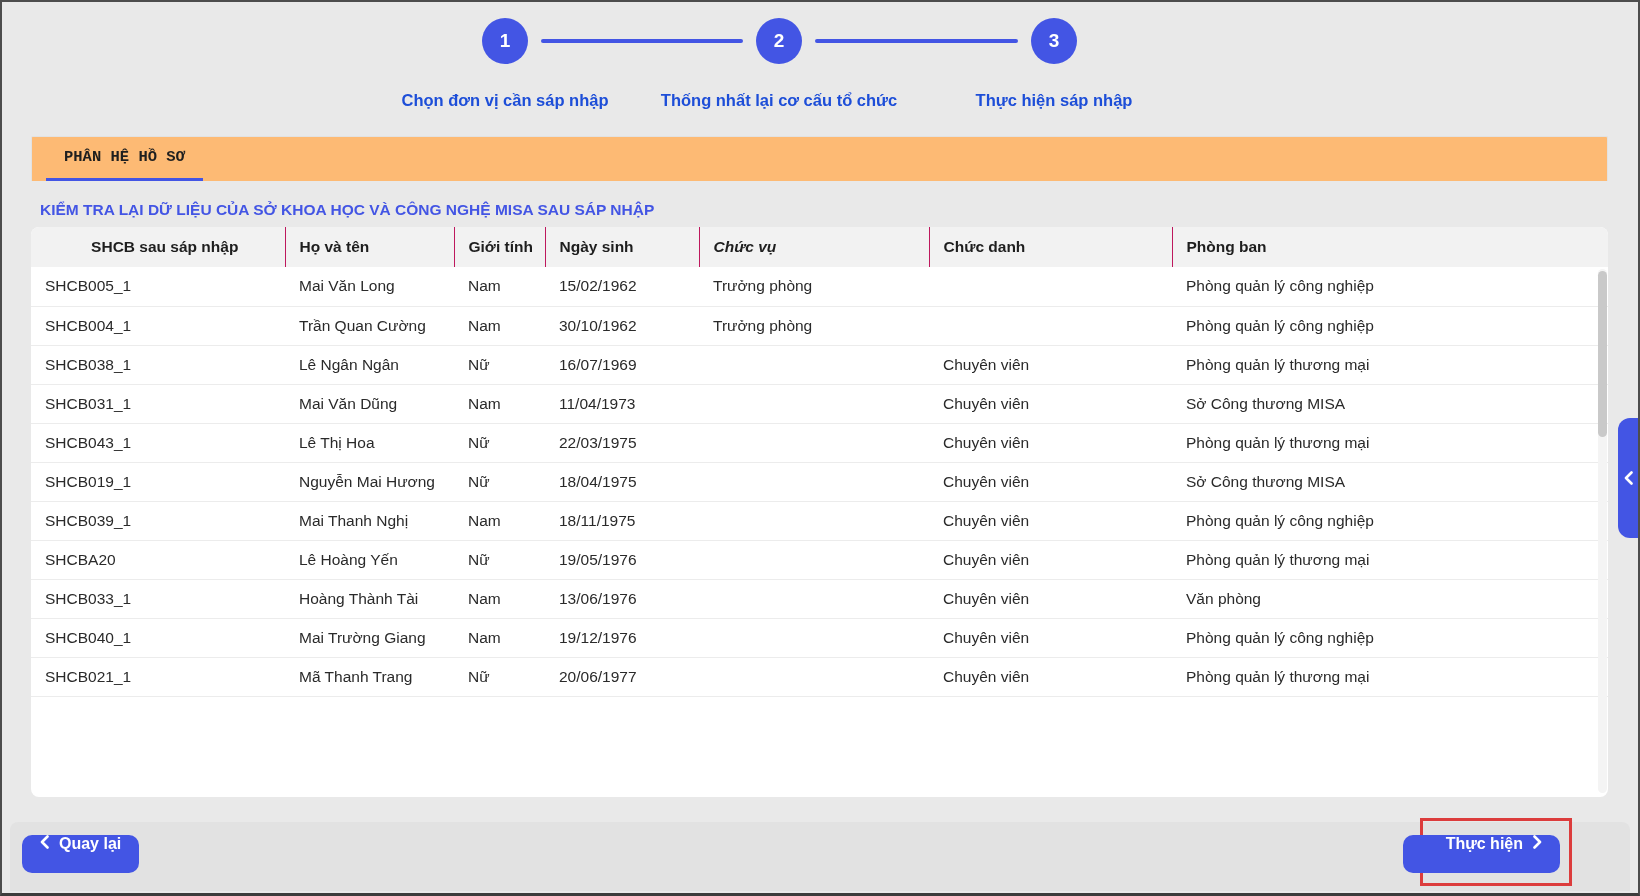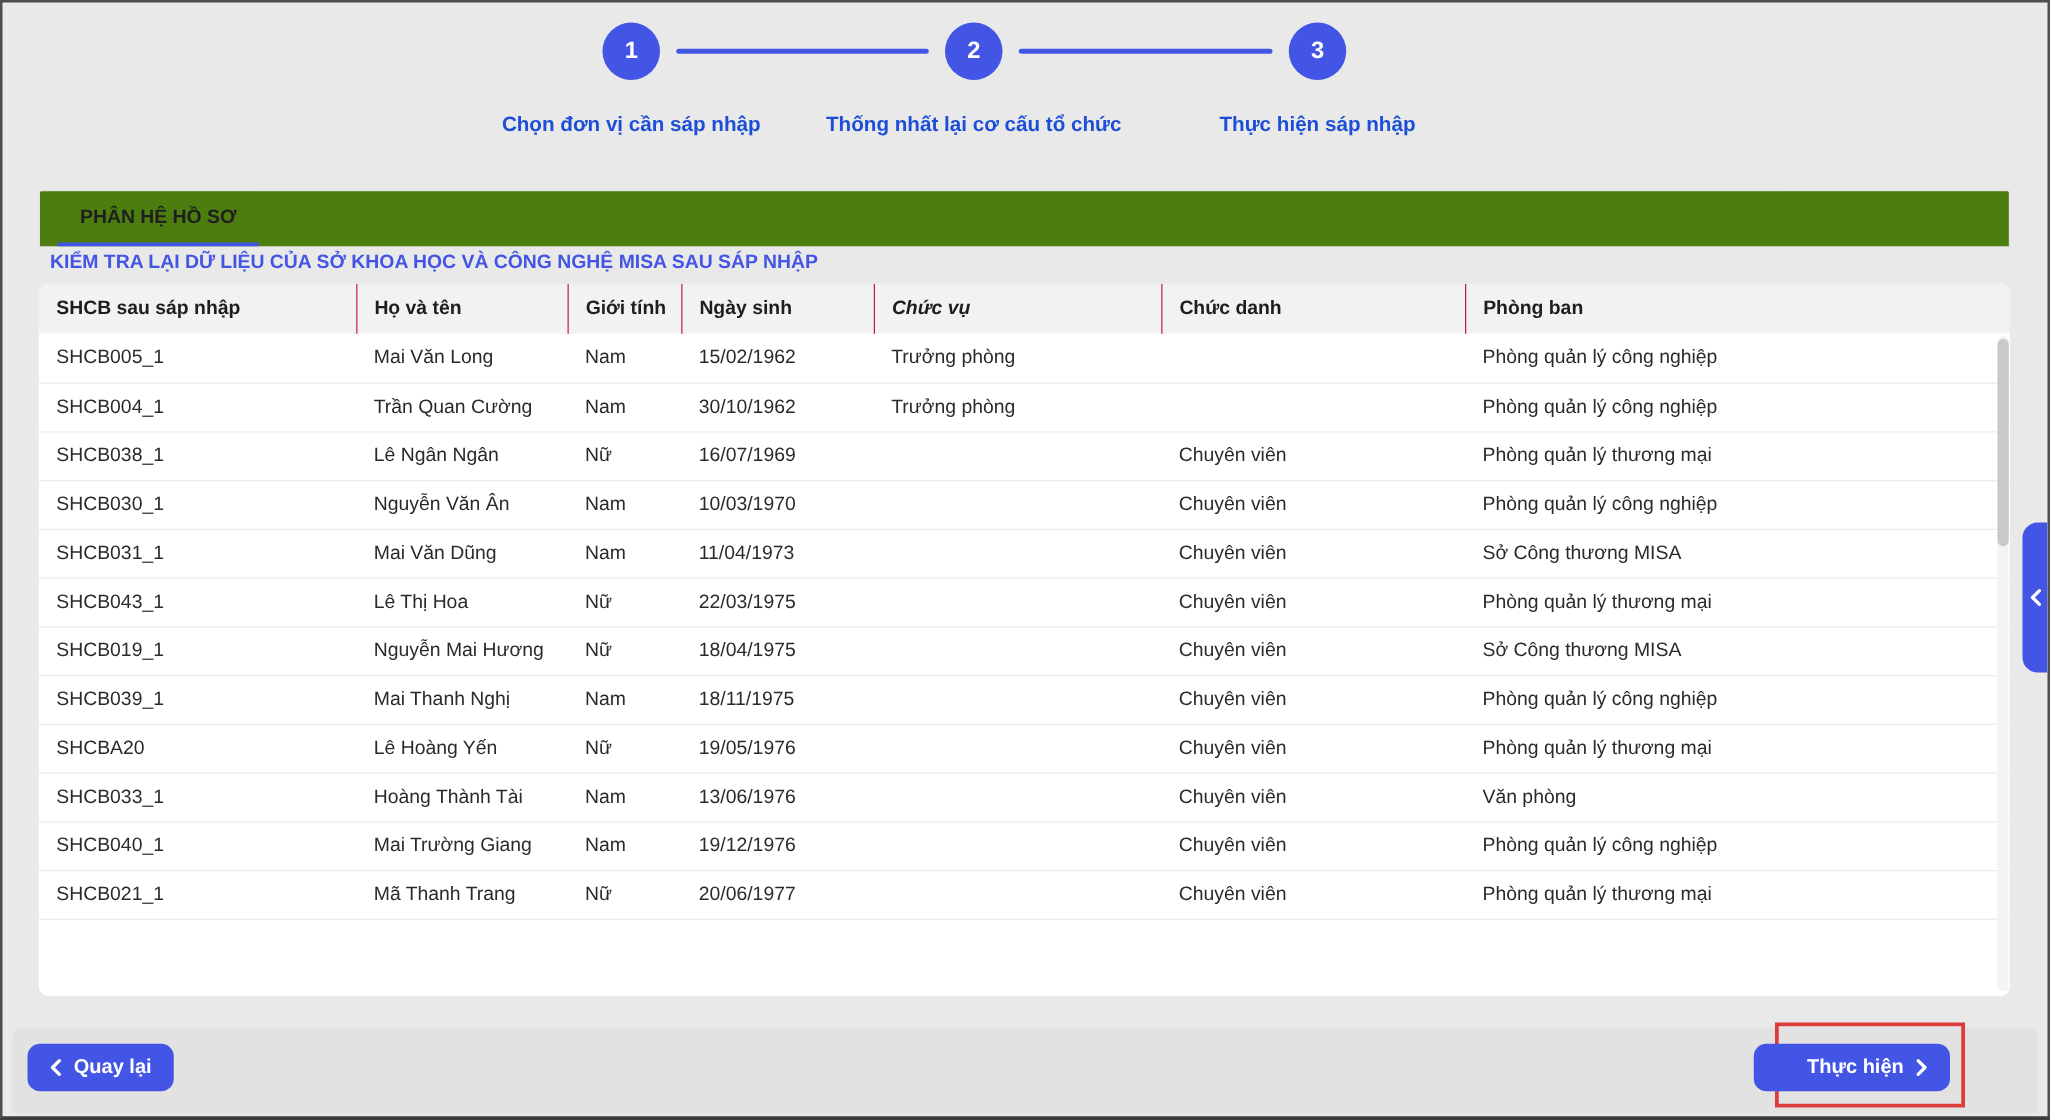--- a/index.html
+++ b/index.html
@@ -29,23 +29,24 @@
     display:flex; align-items:center; justify-content:center;
     margin:0 auto;
   }
   .step-label{margin-top:27px; font-size:16.5px; font-weight:bold; color:#1d4ed8; white-space:nowrap;}
   .step-line{position:absolute; top:21px; height:4px; background:var(--accent); border-radius:2px;}
   .line-1{left:176px; width:202px;}
   .line-2{left:450px; width:203px;}
 
   
   .tabbar{
-    position:absolute; left:29px; top:150px; width:1577px; height:45px;
-    background:#4d7c0f; border:1px solid #e2e2e2; border-bottom:none;
+    position:absolute; left:29px; top:134px; width:1577px; height:45px;
+    background:#fdba74; border:1px solid #e2e2e2; border-bottom:none;
     border-radius:2px 2px 0 0;
+    font-family:Liberation Mono, monospace;
   }
   .tab{
     display:inline-block; margin-left:14px; padding:0 18px;
     line-height:41px; height:44px;
     font-size:15.5px; font-weight:bold; color:#1f1f1f;
     border-bottom:3px solid var(--accent);
     cursor:pointer;
   }
 
   
@@ -61,21 +62,21 @@
   }
   table{width:100%; border-collapse:collapse; table-layout:fixed;}
   thead th{
     background:#f2f2f2; height:40px;
     font-size:15.5px; font-weight:bold; color:#1e1e1e;
     text-align:left; padding:0 0 0 14px;
     border-left:1px solid #be185d;
     white-space:nowrap; overflow:hidden;
   }
   thead th:first-child{border-left:none;}
-  th:nth-child(1){width:254px;} th:nth-child(2){width:169px;}
+  th:nth-child(1){width:254px;text-align:center;} th:nth-child(2){width:169px;}
   th:nth-child(3){width:91px;}  th:nth-child(4){width:154px;}
   th:nth-child(5){width:230px;font-style:italic;} th:nth-child(6){width:243px;}
   tbody td{
     height:39px; font-size:15.5px; color:#2a2a2a;
     padding:0 0 0 14px; border-bottom:1px solid #ececec;
     white-space:nowrap; overflow:hidden;
   }
   tbody tr{background:#fff; cursor:pointer;}
 
   
@@ -96,21 +97,21 @@
     cursor:pointer;
   }
 
   
   .footer{
     position:absolute; left:8px; right:8px; bottom:2px; height:69px;
     background:#e2e2e2; border-radius:8px 8px 0 0;
   }
   .btn{
     position:absolute; top:13px; height:38px;
-    display:flex; align-items:center; gap:10px;
+    display:flex; align-items:flex-start; gap:10px;
     background:var(--accent); color:#fff;
     font-family:"Liberation Sans", sans-serif;
     font-size:16px; font-weight:bold;
     border:none; border-radius:10px; padding:0 18px;
     cursor:pointer; white-space:nowrap;
   }
   .btn-back{left:12px;}
   .highlight-box{
     position:absolute; right:58px; top:-4px; width:152px; height:68px;
     border:3px solid var(--highlight);
@@ -179,29 +180,20 @@
         <tr>
           <td>SHCB038_1</td>
           <td>Lê Ngân Ngân</td>
           <td>Nữ</td>
           <td>16/07/1969</td>
           <td></td>
           <td>Chuyên viên</td>
           <td>Phòng quản lý thương mại</td>
         </tr>
         <tr>
-          <td>SHCB030_1</td>
-          <td>Nguyễn Văn Ân</td>
-          <td>Nam</td>
-          <td>10/03/1970</td>
-          <td></td>
-          <td>Chuyên viên</td>
-          <td>Phòng quản lý công nghiệp</td>
-        </tr>
-        <tr>
           <td>SHCB031_1</td>
           <td>Mai Văn Dũng</td>
           <td>Nam</td>
           <td>11/04/1973</td>
           <td></td>
           <td>Chuyên viên</td>
           <td>Sở Công thương MISA</td>
         </tr>
         <tr>
           <td>SHCB043_1</td>

